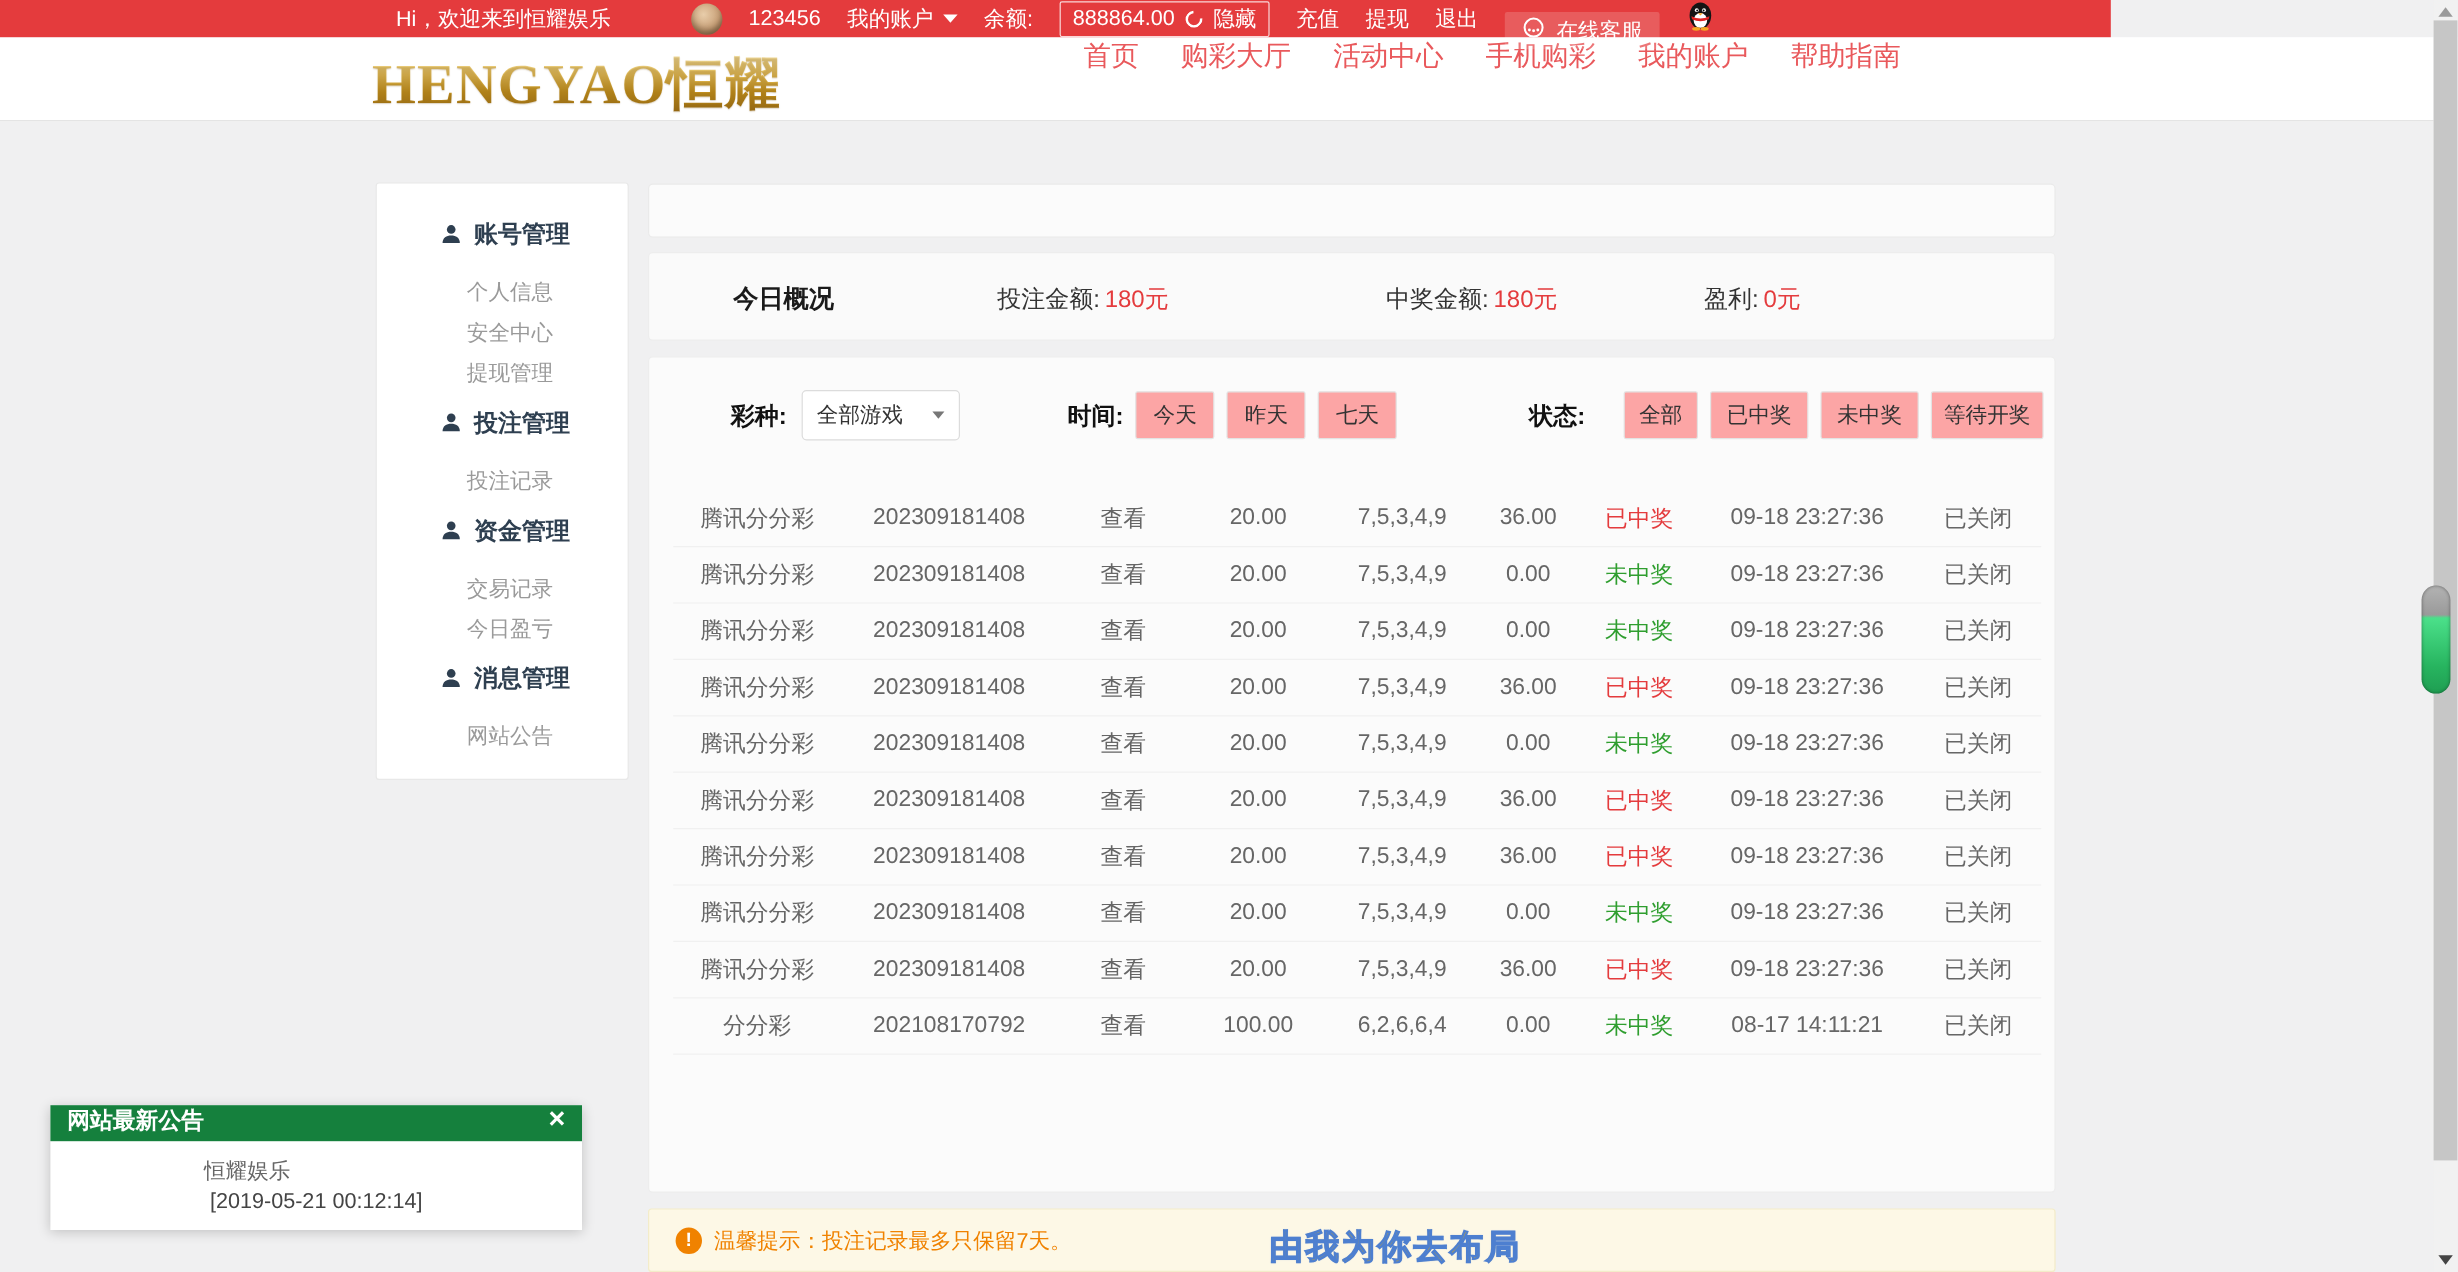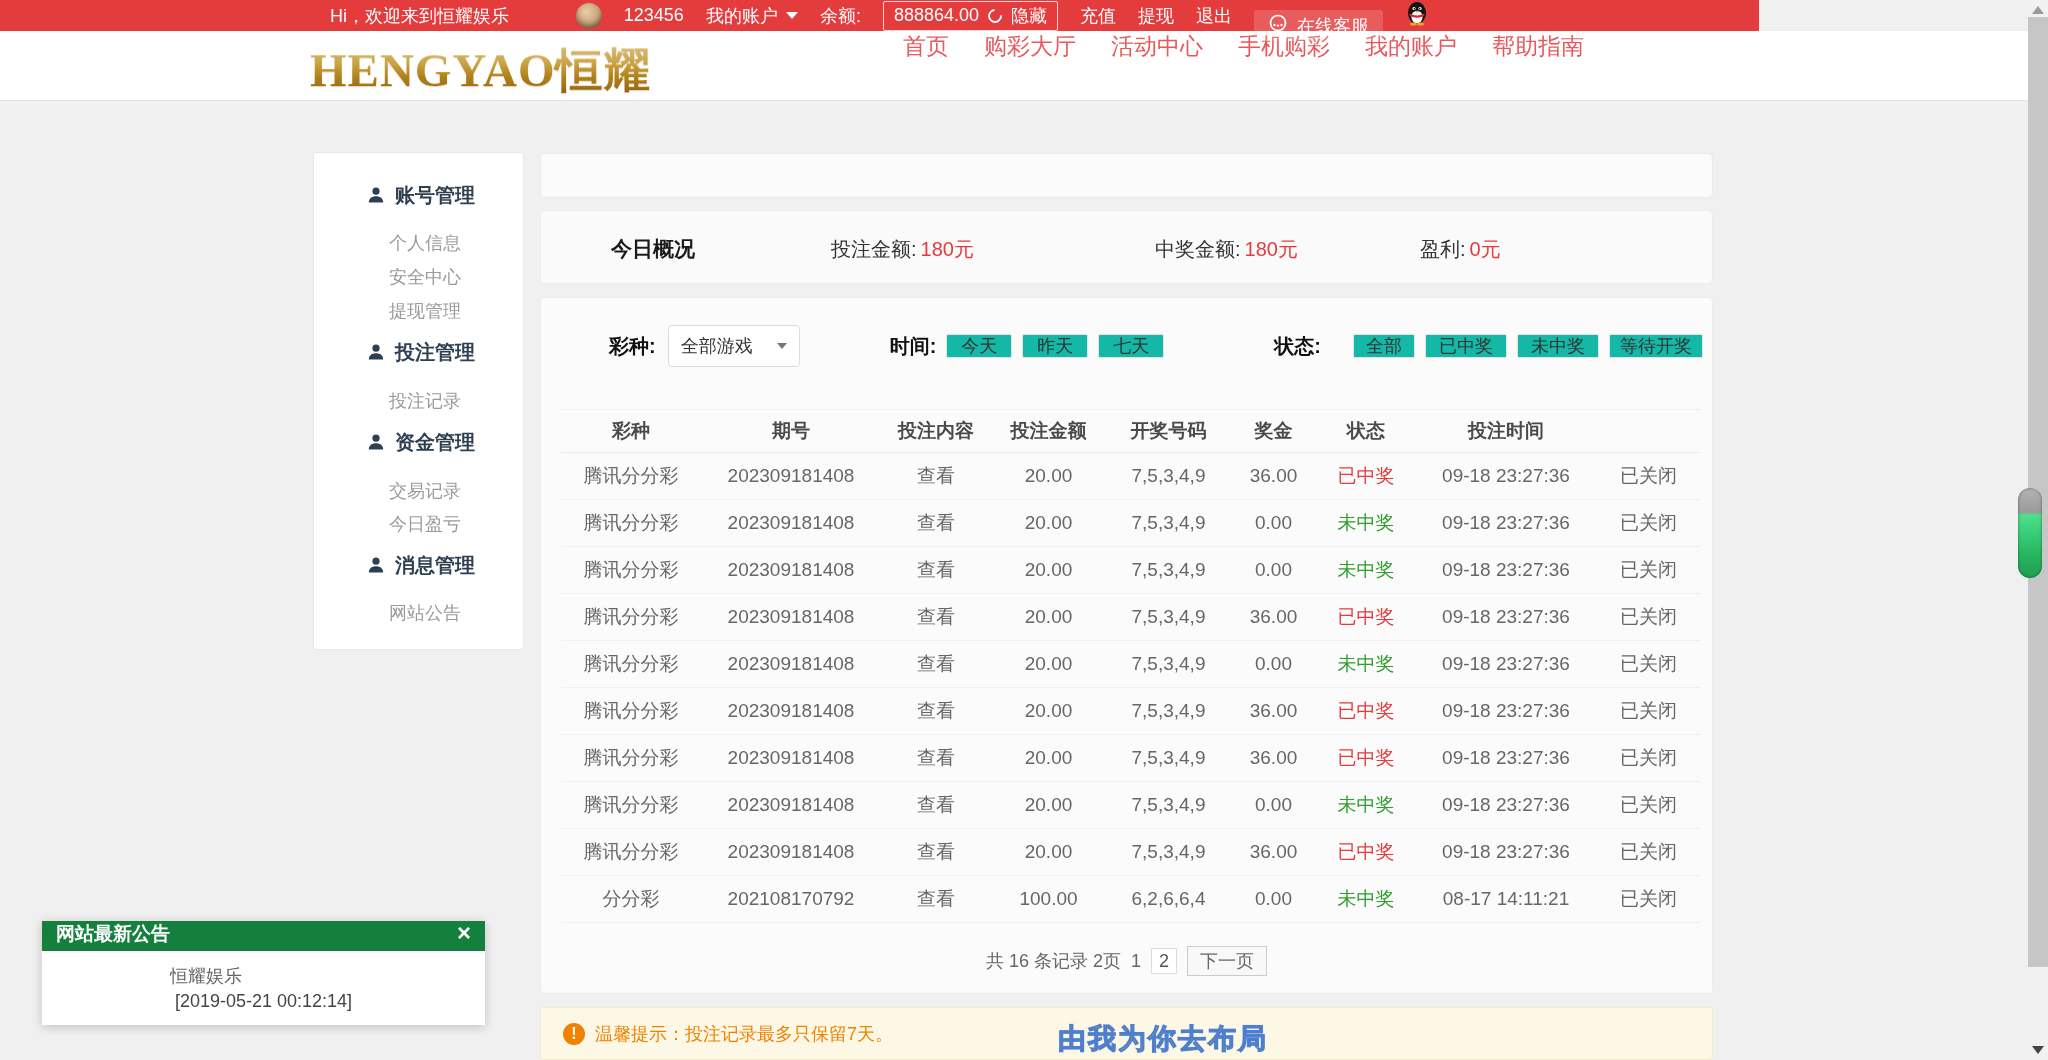--- a/index.html
+++ b/index.html
@@ -61,21 +61,21 @@
   
   .filters { position:absolute; left:0; top:27px; width:100%; height:42px; display:flex;
              align-items:center; padding-left:68px; }
   .f-label { font-size:20px; font-weight:bold; color:#111; white-space:nowrap; }
   .select { width:132px; height:42px; margin-left:12px; background:#fff; border:1px solid #dcdcdc;
             border-radius:4px; display:flex; align-items:center; justify-content:space-between;
             padding:0 12px; font-size:18px; color:#333; cursor:pointer; }
   .sel-caret { width:0; height:0; border-left:5px solid transparent; border-right:5px solid transparent;
                border-top:6px solid #777; }
   .lbl-time { margin-left:90px; } .lbl-status { margin-left:110px; }
-  .fbtn { height:24px; background:#14b8a6; border:1px solid #e3e3e3; border-radius:2px; font-size:18px;
+  .fbtn { height:40px; background:#fca5a5; border:1px solid #e3e3e3; border-radius:2px; font-size:18px;
           color:#333; display:flex; align-items:center; justify-content:center; cursor:pointer;
           white-space:nowrap; }
   .tb { width:66px; margin-left:10px; } .tb:first-of-type { margin-left:24px; }
   .sb0 { width:62px; margin-left:32px; } .sb1 { width:82px; margin-left:10px; }
   .sb2 { width:82px; margin-left:10px; } .sb3 { width:94px; margin-left:10px; }
 
   
   .table { position:absolute; left:20px; top:111px; width:1140px; }
   .thead, .trow { display:grid; grid-template-columns:140px 180px 110px 115px 125px 85px 100px 180px 105px;
                   align-items:center; text-align:center; }
@@ -264,31 +264,20 @@
     <span class="fbtn tb">昨天</span>
     <span class="fbtn tb">七天</span>
     <span class="f-label lbl-status">状态:</span>
     <span class="fbtn sb0">全部</span>
     <span class="fbtn sb1">已中奖</span>
     <span class="fbtn sb2">未中奖</span>
     <span class="fbtn sb3">等待开奖</span>
   </div>
 
   <div class="table">
-    <div class="thead">
-      <span>彩种</span>
-      <span>期号</span>
-      <span>投注内容</span>
-      <span>投注金额</span>
-      <span>开奖号码</span>
-      <span>奖金</span>
-      <span>状态</span>
-      <span>投注时间</span>
-      <span></span>
-    </div>
 
     <div class="trow">
       <span>腾讯分分彩</span>
       <span>202309181408</span>
       <span class="view">查看</span>
       <span>20.00</span>
       <span>7,5,3,4,9</span>
       <span>36.00</span>
       <span class="st-win">已中奖</span>
       <span>09-18 23:27:36</span>
@@ -388,26 +377,20 @@
       <span class="view">查看</span>
       <span>100.00</span>
       <span>6,2,6,6,4</span>
       <span>0.00</span>
       <span class="st-lose">未中奖</span>
       <span>08-17 14:11:21</span>
       <span>已关闭</span>
     </div>
   </div>
 
-  <div class="pager">
-    <span>共 16 条记录 2页</span>
-    <span>1</span>
-    <span class="page-box">2</span>
-    <span class="next-btn">下一页</span>
-  </div>
 </div>
 
 <div class="notice">
   <span class="warn-icon">!</span>
   <span class="notice-text">温馨提示：投注记录最多只保留7天。</span>
   <span class="watermark">由我为你去布局</span>
 </div>
 
 <div class="popup">
   <div class="popup-head">

